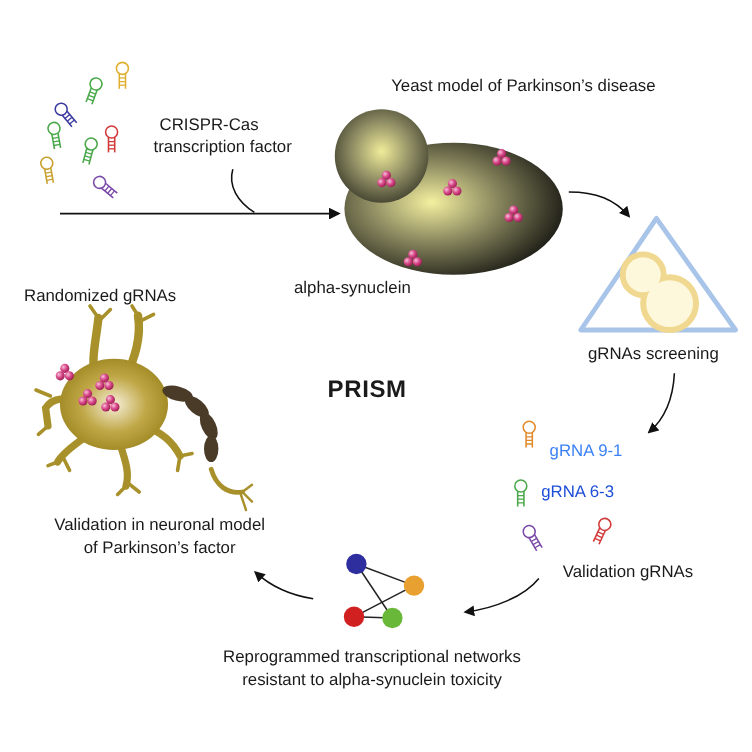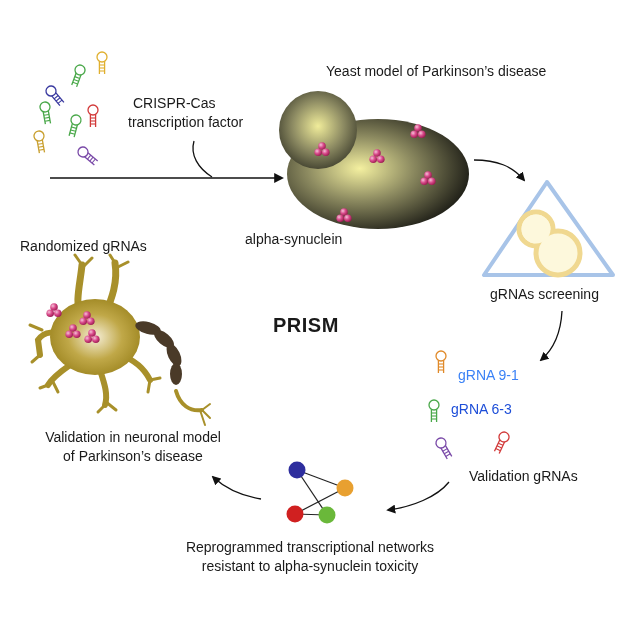--- a/index.html
+++ b/index.html
@@ -143,15 +143,15 @@
 <div class="lbl" style="left:128px; top:114px;">transcription factor</div>
 <div class="lbl" style="left:20px; top:190px;margin-top:48px;">Randomized gRNAs</div>
 <div class="lbl" style="left:326px; top:63px;">Yeast model of Parkinson’s disease</div>
 <div class="lbl" style="left:245px; top:231px;">alpha-synuclein</div>
 <div class="lbl" style="left:490px; top:286px;">gRNAs screening</div>
 <div class="lbl" style="left:458px; top:367px; color:#3b82f6;">gRNA 9-1</div>
 <div class="lbl" style="left:451px; top:401px; color:#1d4ed8;">gRNA 6-3</div>
 <div class="lbl" style="left:469px; top:468px;">Validation gRNAs</div>
 <div class="title" style="left:273px; top:314px;">PRISM</div>
 <div class="lbl center" style="left:13px; top:429px; width:240px;">Validation in neuronal model</div>
-<div class="lbl center" style="left:13px; top:448px; width:240px;">of Parkinson’s disease</div>
+<div class="lbl center" style="left:13px; top:448px; width:240px;">of Parkinson’s factor</div>
 <div class="lbl center" style="left:160px; top:539px; width:300px;">Reprogrammed transcriptional networks</div>
 <div class="lbl center" style="left:160px; top:558px; width:300px;">resistant to alpha-synuclein toxicity</div>
 
 </body></html>

